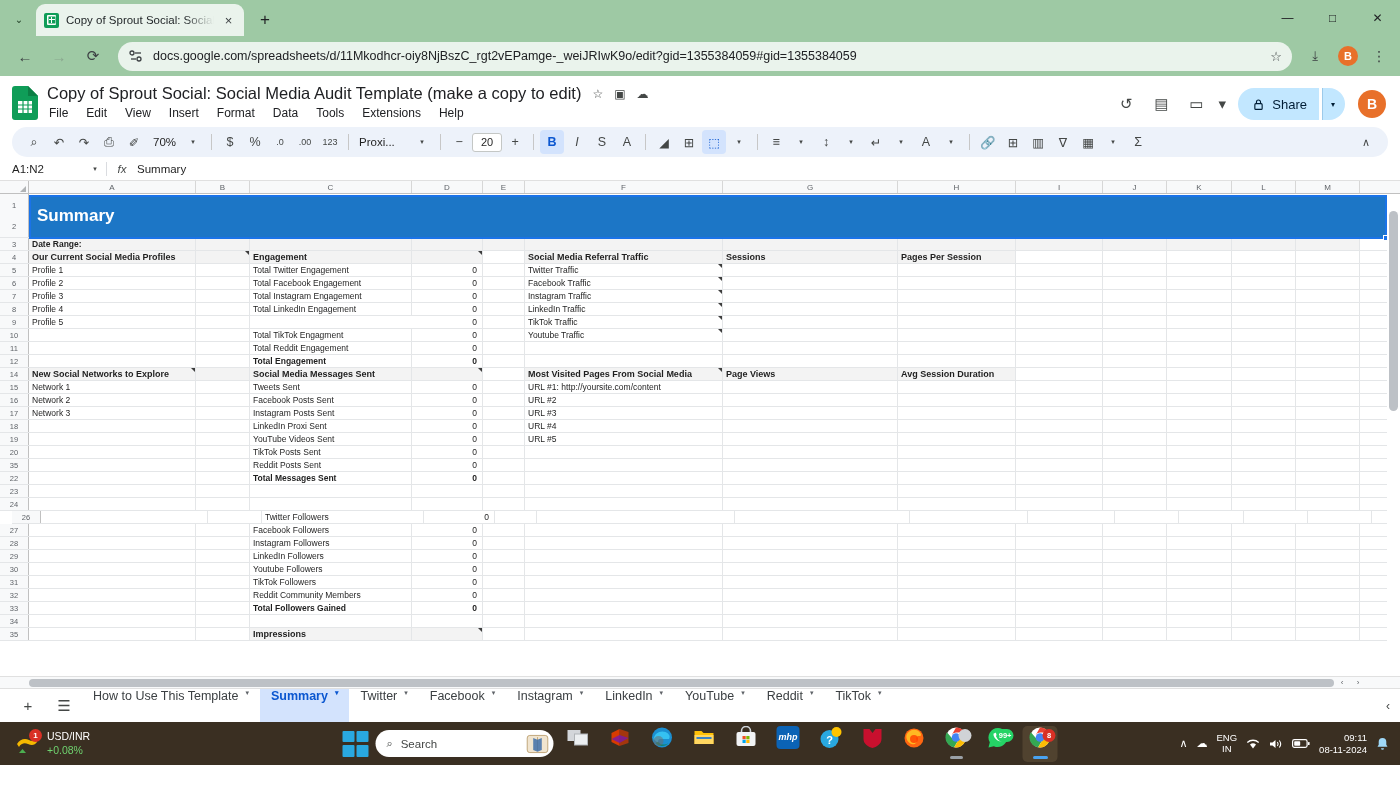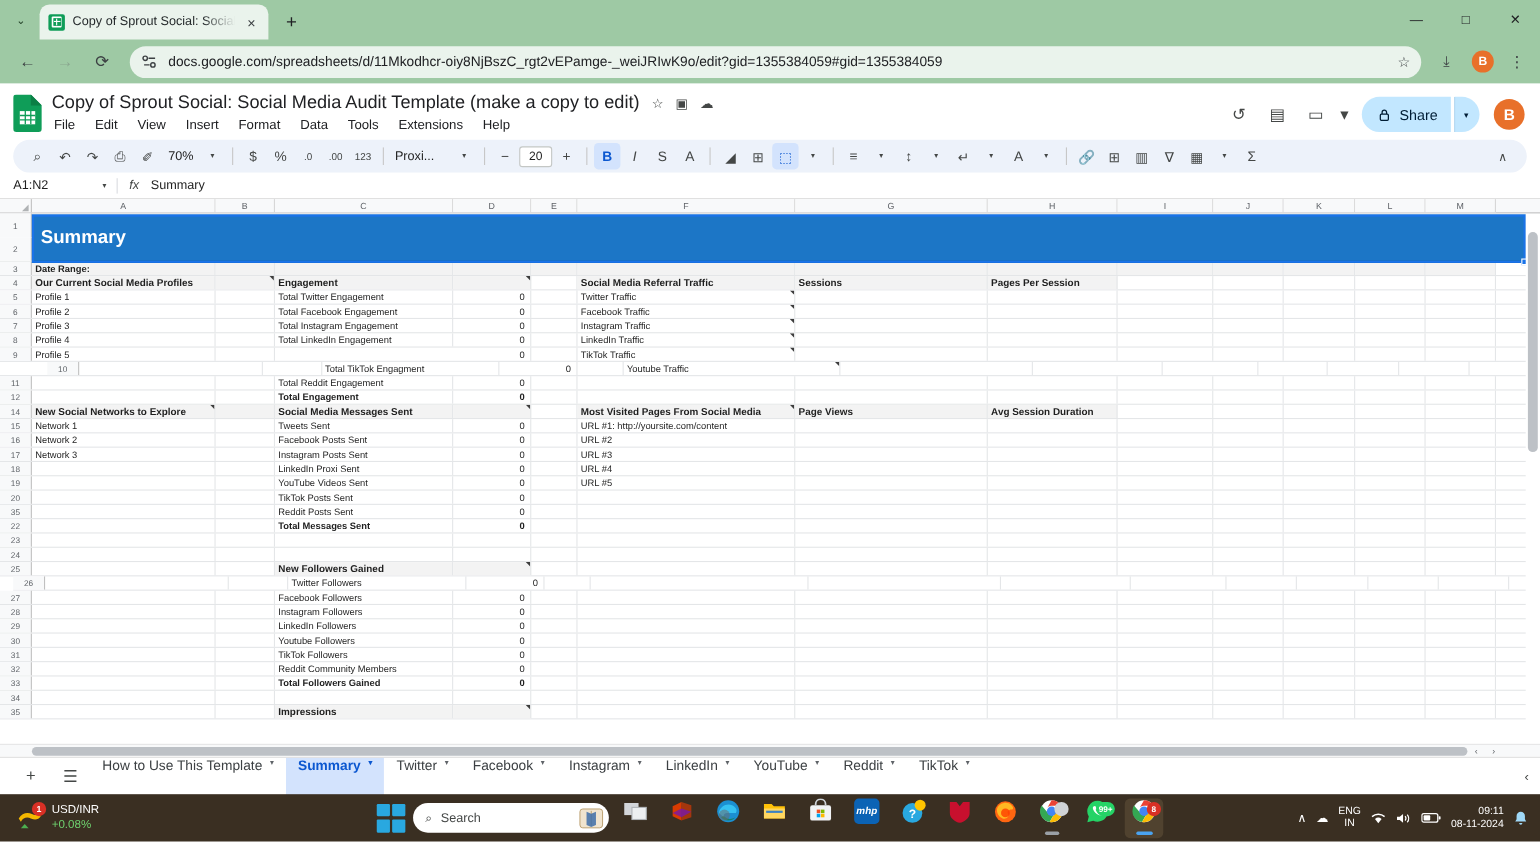--- a/index.html
+++ b/index.html
@@ -512,21 +512,21 @@
             <div class="cell" style="width: 42px;"></div>
             <div class="cell note" style="width: 198px;">TikTok Traffic</div>
             <div class="cell" style="width: 175px;"></div>
             <div class="cell" style="width: 118px;"></div>
             <div class="cell" style="width: 87px;"></div>
             <div class="cell" style="width: 64px;"></div>
             <div class="cell" style="width: 65px;"></div>
             <div class="cell" style="width: 64px;"></div>
             <div class="cell" style="width: 64px;"></div>
           </div>
-          <div class="body-row" style="height: 13px; padding-left: 43px;">
+          <div class="body-row" style="height: 13px;">
             <div class="rowhdr">10</div>
             <div class="cell" style="width: 167px;"></div>
             <div class="cell" style="width: 54px;"></div>
             <div class="cell" style="width: 162px;">Total TikTok Engagment</div>
             <div class="cell num" style="width: 71px;">0</div>
             <div class="cell" style="width: 42px;"></div>
             <div class="cell note" style="width: 198px;">Youtube Traffic</div>
             <div class="cell" style="width: 175px;"></div>
             <div class="cell" style="width: 118px;"></div>
             <div class="cell" style="width: 87px;"></div>
@@ -743,36 +743,20 @@
             <div class="cell" style="width: 175px;"></div>
             <div class="cell" style="width: 118px;"></div>
             <div class="cell" style="width: 87px;"></div>
             <div class="cell" style="width: 64px;"></div>
             <div class="cell" style="width: 65px;"></div>
             <div class="cell" style="width: 64px;"></div>
             <div class="cell" style="width: 64px;"></div>
           </div>
         </div>
 
-      <div class="body-row" style="height:13px;">
-        <div class="rowhdr">25</div>
-        <div class="cell" style="width:167px"></div>
-        <div class="cell" style="width:54px"></div>
-        <div class="cell hdr-cell" style="width:162px">New Followers Gained</div>
-        <div class="cell hdr-cell note" style="width:71px"></div>
-        <div class="cell" style="width:42px"></div>
-        <div class="cell" style="width:198px"></div>
-        <div class="cell" style="width:175px"></div>
-        <div class="cell" style="width:118px"></div>
-        <div class="cell" style="width:87px"></div>
-        <div class="cell" style="width:64px"></div>
-        <div class="cell" style="width:65px"></div>
-        <div class="cell" style="width:64px"></div>
-        <div class="cell" style="width:64px"></div>
-      </div>
 
       <div id="rows-26-34">
           <div class="body-row" style="height: 13px; margin-left: 12px;">
             <div class="rowhdr">26</div>
             <div class="cell" style="width: 167px;"></div>
             <div class="cell" style="width: 54px;"></div>
             <div class="cell" style="width: 162px;">Twitter Followers</div>
             <div class="cell num" style="width: 71px;">0</div>
             <div class="cell" style="width: 42px;"></div>
             <div class="cell" style="width: 198px;"></div>

